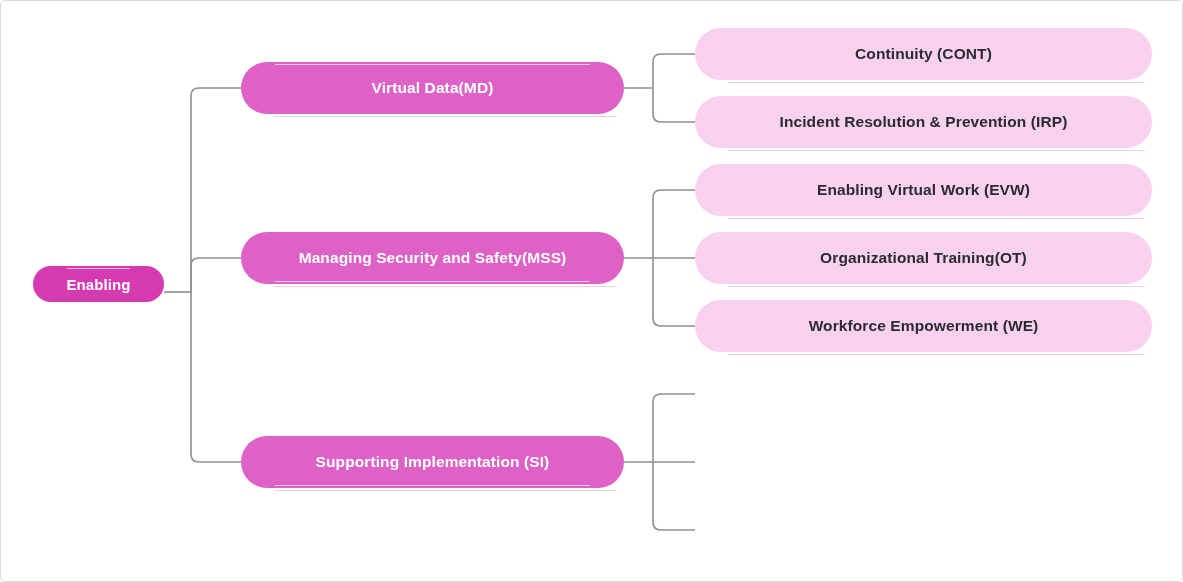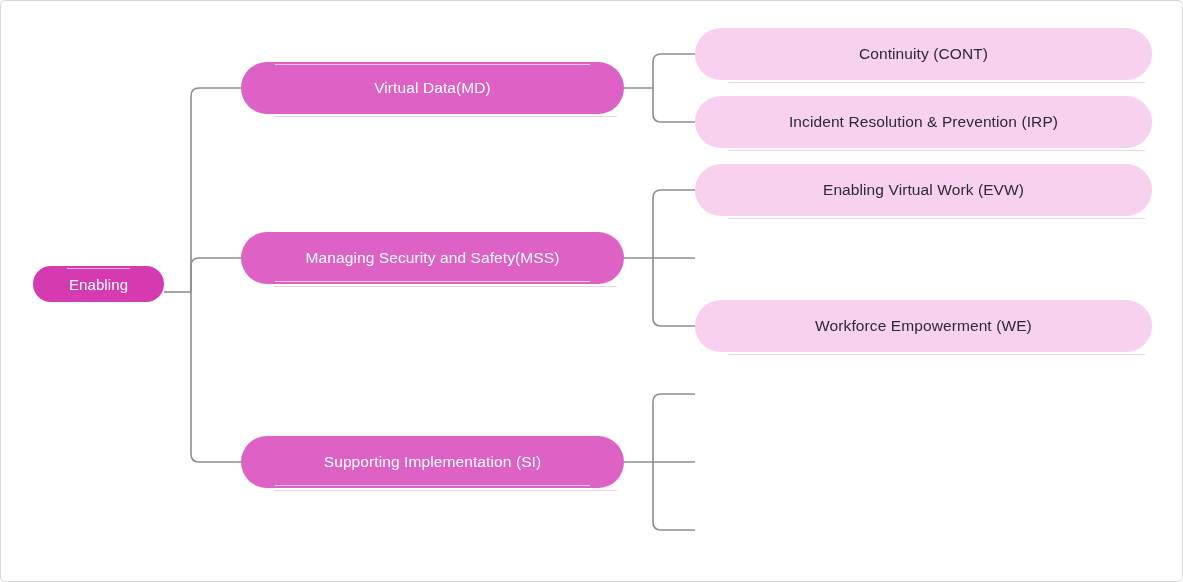--- a/index.html
+++ b/index.html
@@ -31,21 +31,21 @@
     stroke: var(--connector, #8e8e8e);
     stroke-width: 1.6;
   }
   .node {
     position: absolute;
     z-index: 2;
     display: flex;
     align-items: center;
     justify-content: center;
     border-radius: 26px;
-    font-weight: 400;
+    font-weight: 700;
     font-size: 15.5px;
     letter-spacing: 0.1px;
     text-align: center;
     cursor: pointer;
     white-space: nowrap;
   }
   .node.root {
     left: 32px;
     top: 265px;
     width: 131px;
@@ -120,15 +120,16 @@
 
   <div class="node root glitch-top" style="top:265px">Enabling</div>
 
   <div class="node branch glitch-top" style="top:61px">Virtual Data(MD)</div>
   <div class="node branch glitch-bottom" style="top:231px">Managing Security and Safety(MSS)</div>
   <div class="node branch glitch-bottom" style="top:435px">Supporting Implementation (SI)</div>
 
   <div class="node leaf" style="top:27px">Continuity (CONT)</div>
   <div class="node leaf" style="top:95px">Incident Resolution &amp; Prevention (IRP)</div>
   <div class="node leaf" style="top:163px">Enabling Virtual Work (EVW)</div>
+  <div class="node leaf" style="top:231px">Organizational Training(OT)</div>
   <div class="node leaf" style="top:299px">Workforce Empowerment (WE)</div>
 
 </div>
 
 </body></html>

